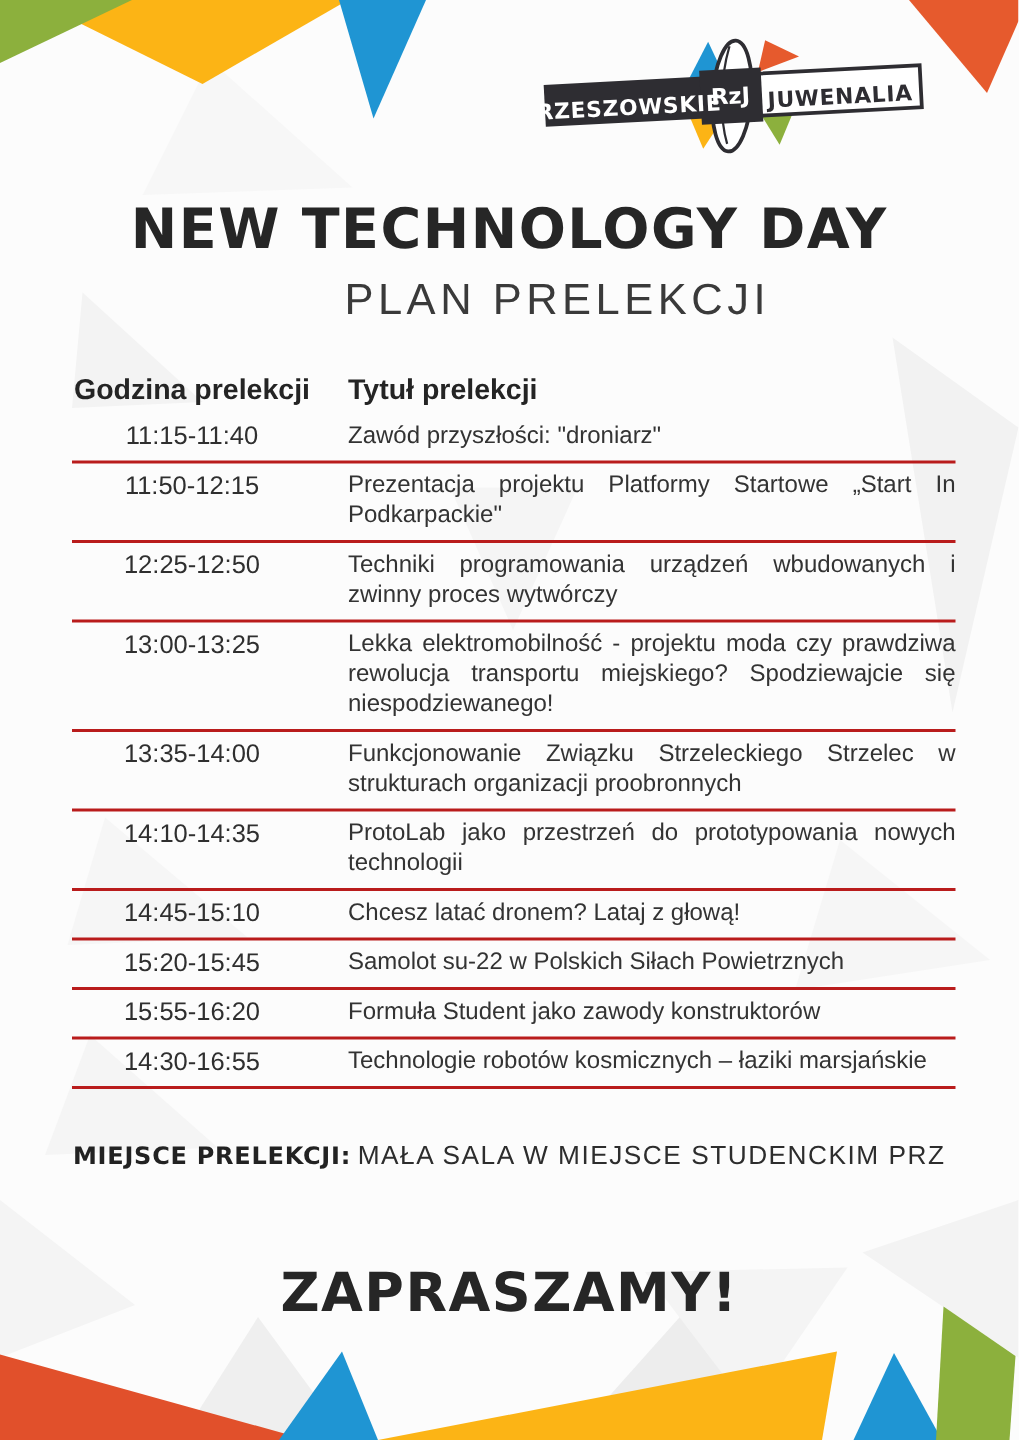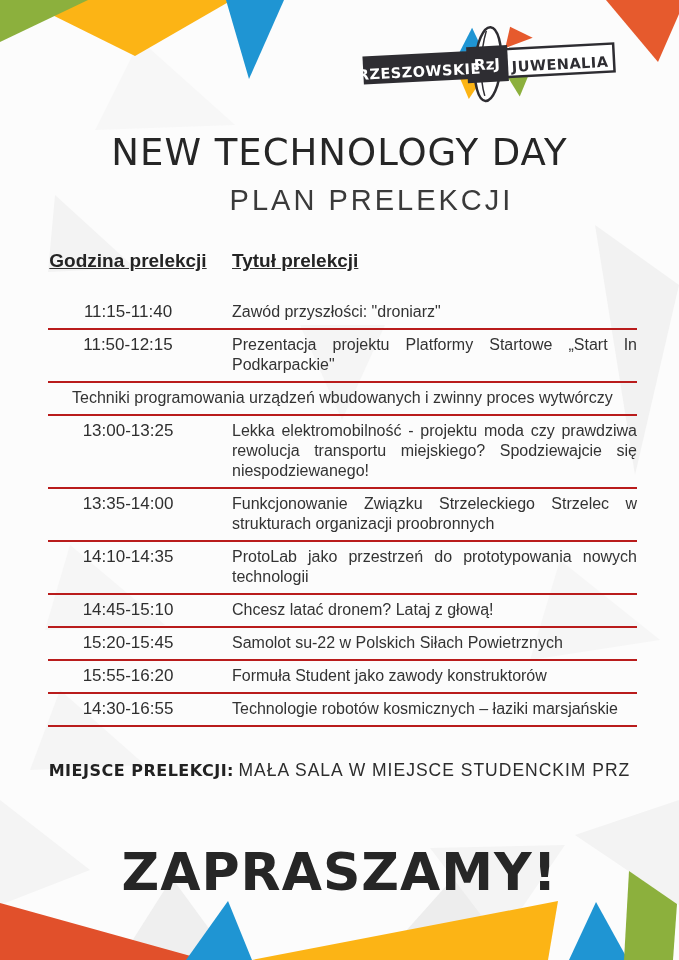--- a/index.html
+++ b/index.html
@@ -12,30 +12,30 @@
   svg text { font-family:"DejaVu Sans", sans-serif; }
 
   .deco-layer { position:absolute; left:0; top:0; width:679px; height:960px; z-index:0; }
   .content    { position:absolute; left:0; top:0; width:679px; height:960px; z-index:1; }
 
   .logo { position:absolute; left:360px; top:24px; width:258px; height:80px; }
 
   .title {
     position:absolute; top:131px; left:0; width:100%;
     text-align:center; font-family:"DejaVu Sans", sans-serif;
-    font-weight:400; font-size:37px; letter-spacing:1px; color:#262626;
+    font-weight:700; font-size:37px; letter-spacing:1px; color:#262626;
   }
   .subtitle {
     position:absolute; top:184px; left:0; width:100%;
     text-align:center; font-size:29px; font-weight:300;
     letter-spacing:3px; color:#3a3a3a;padding-left:32px;
   }
 
   .schedule { position:absolute; left:48px; top:250px; width:589px; }
-  .schedule-header { display:flex; align-items:flex-end; margin-bottom:25px;text-decoration:underline; }
+  .schedule-header { display:flex; align-items:flex-end; margin-bottom:4px; }
   .col-time  { width:160px; flex:0 0 160px; text-align:center; }
   .col-gap   { width:24px;  flex:0 0 24px; }
   .col-title { flex:1; }
   .schedule-header .col-time,
   .schedule-header .col-title {
     font-weight:bold; font-size:19px; color:#242424; text-align:left;
   }
   .schedule-header .col-time { text-align:center; }
 
   .schedule-row {
@@ -56,21 +56,21 @@
     font-family:"DejaVu Sans", sans-serif; font-weight:800;
     font-size:16px; letter-spacing:0.5px; color:#222222;margin-top:28px;
   }
   .location-value {
     font-size:17.5px; letter-spacing:1px; color:#2d2d2d;
   }
 
   .closing {
     position:absolute; top:842px; left:0; width:100%;
     text-align:center; font-family:"DejaVu Sans", sans-serif;
-    font-weight:800; font-size:52px; letter-spacing:1px; color:#262626;
+    font-weight:800; font-size:36px; letter-spacing:1px; color:#262626;
   }
 </style>
 </head>
 <body>
 
 <svg class="deco-layer" viewBox="0 0 679 960" aria-hidden="true">
 
   <polygon points="55,195 135,268 48,272" fill="#f3f3f3"></polygon>
   <polygon points="140,40 235,125 95,130" fill="#f7f7f7"></polygon>
   <polygon points="595,225 679,285 635,475" fill="#f2f2f2"></polygon>
@@ -140,20 +140,21 @@
           <div class="col-title">Zawód przyszłości: "droniarz"</div>
         </div>
 
         <div class="schedule-row">
           <div class="col-time">11:50-12:15</div>
           <div class="col-gap"></div>
           <div class="col-title">Prezentacja projektu Platformy Startowe „Start In Podkarpackie"</div>
         </div>
 
         <div class="schedule-row">
+          <div class="col-time">12:25-12:50</div>
           <div class="col-gap"></div>
           <div class="col-title">Techniki programowania urządzeń wbudowanych i zwinny proces wytwórczy</div>
         </div>
 
         <div class="schedule-row">
           <div class="col-time">13:00-13:25</div>
           <div class="col-gap"></div>
           <div class="col-title">Lekka elektromobilność - projektu moda czy prawdziwa rewolucja transportu miejskiego? Spodziewajcie się niespodziewanego!</div>
         </div>
 

